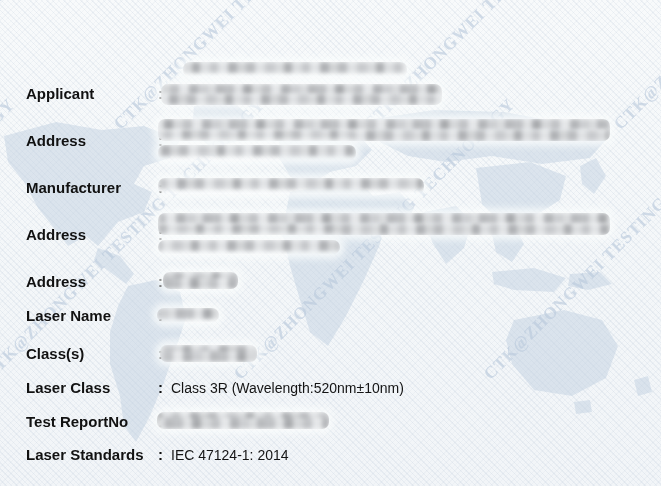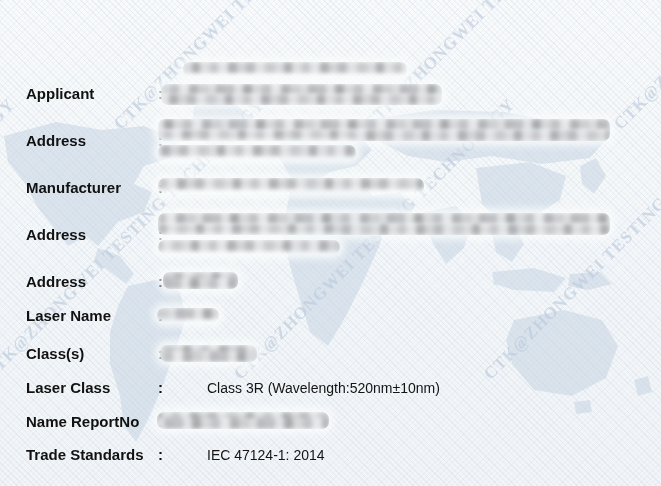--- a/index.html
+++ b/index.html
@@ -116,21 +116,20 @@
     font-weight: bold;
     color: #111111;
   }
   .value {
     position: absolute;
     left: 163px;
     top: -9px;
     font-size: 14px;
     color: #141414;
     white-space: nowrap;
-    margin-left: 36px;
   }
 
   
   .redacted {
     position: absolute;
     border-radius: 7px;
     background: rgba(252,253,254,0.72);
     box-shadow: 0 0 7px 5px rgba(250,252,253,0.78);
     overflow: hidden;
   }
@@ -250,25 +249,25 @@
       <div class="row" style="top: 355px;">
         <span class="label">Class(s)</span>
         <span class="colon">:</span>
       </div>
       <div class="row" style="top: 389px;">
         <span class="label">Laser Class</span>
         <span class="colon">:</span>
         <span class="value">Class 3R (Wavelength:520nm±10nm)</span>
       </div>
       <div class="row" style="top: 423px;">
-        <span class="label">Name ReportNo</span>
+        <span class="label">Test ReportNo</span>
         <span class="colon">:</span>
       </div>
       <div class="row" style="top: 456px;">
-        <span class="label">Trade Standards</span>
+        <span class="label">Laser Standards</span>
         <span class="colon">:</span>
         <span class="value">IEC 47124-1: 2014</span>
       </div>
     </div>
 
 <div class="redacted" style="left: 183px; top: 62px; width: 224px; height: 15px;">
       <div class="mos mos-a" style="top: 0px; background-position: 0px 0px;"></div>
     </div>
     <div class="redacted" style="left: 161px; top: 84px; width: 281px; height: 21px;">
       <div class="mos mos-b" style="top: 0px; background-position: -29px 0px;"></div>

